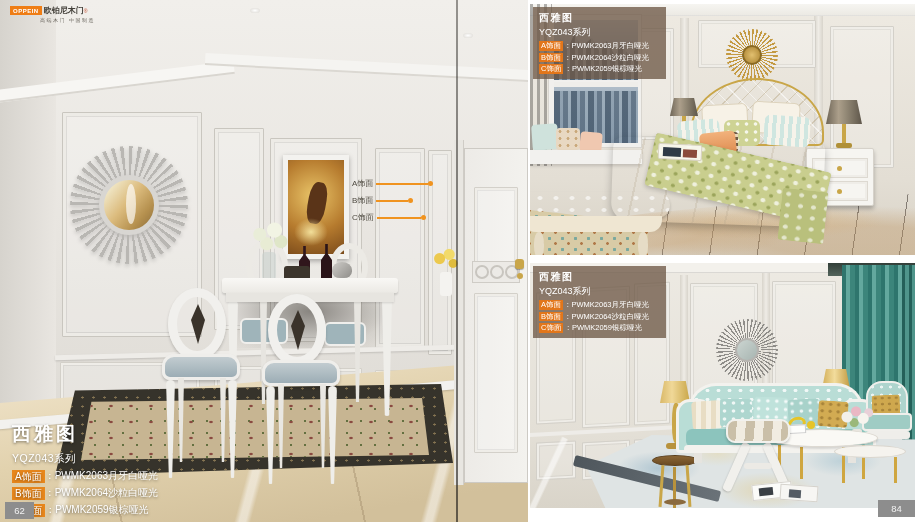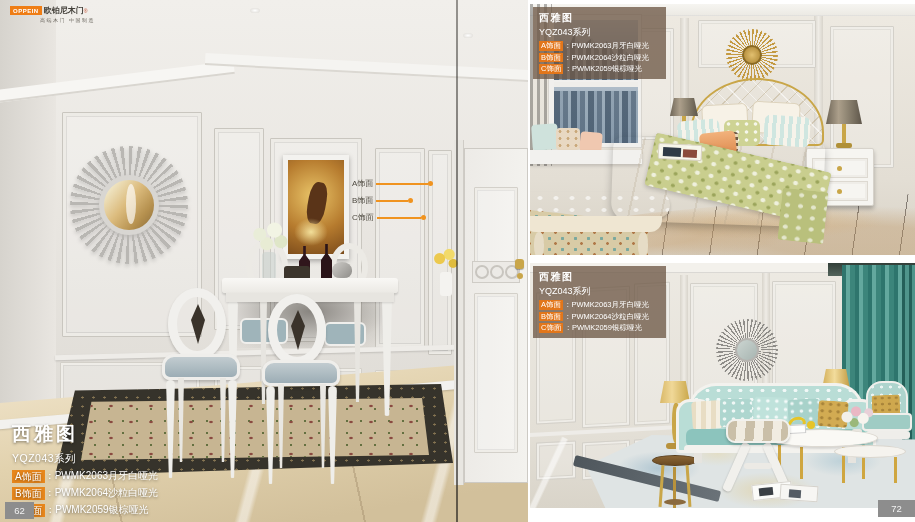--- a/index.html
+++ b/index.html
@@ -409,15 +409,15 @@
             <span>PWMK2064沙粒白哑光</span>
           </div>
         <div class="finish">
             <span class="tag">C饰面</span>
             <span>：</span>
             <span>PWMK2059银棕哑光</span>
           </div>
       </div>
     </div>
 
-    <div class="pgnum" style="left:348px;top:500px;width:37px;height:17px">72</div>
+    <div class="pgnum" style="left:348px;top:500px;width:37px;height:17px">84</div>
   </section>
 </div>
 
 </body></html>

